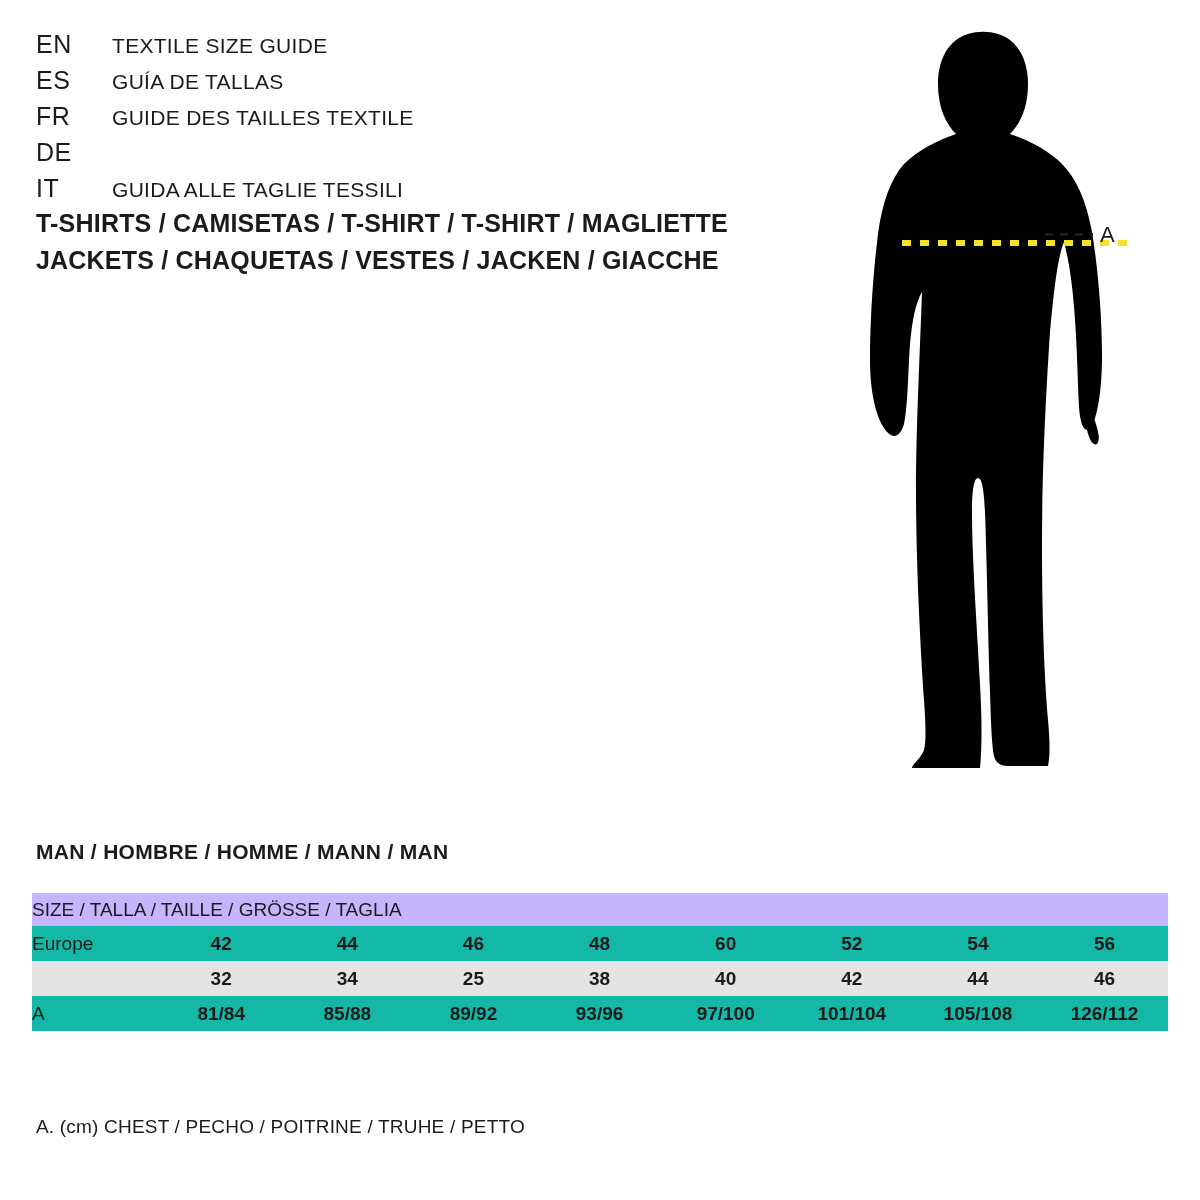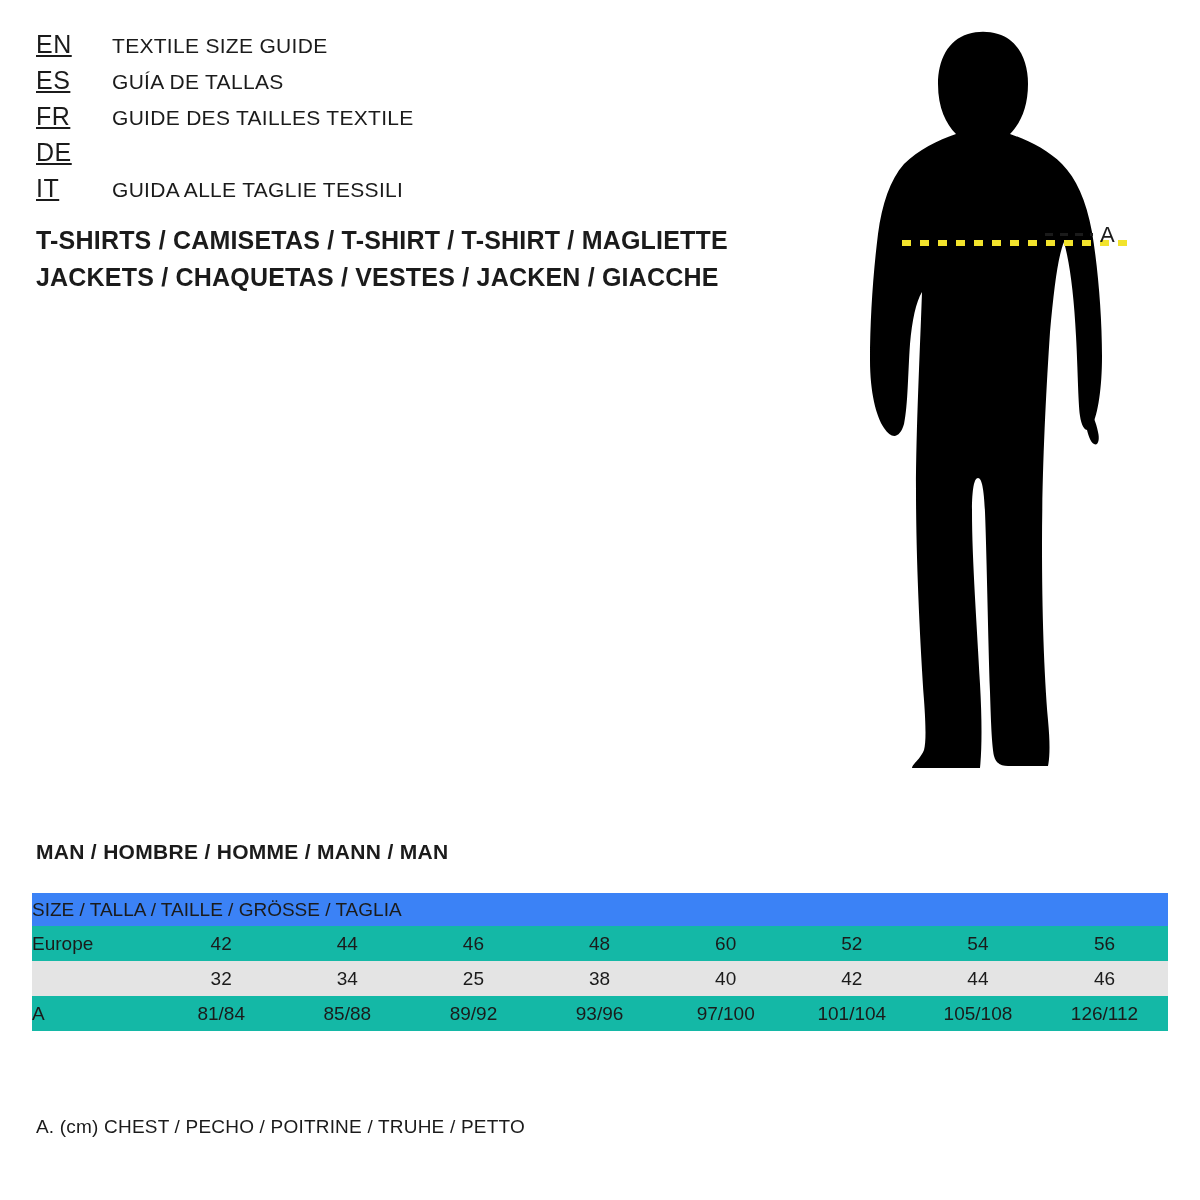--- a/index.html
+++ b/index.html
@@ -31,34 +31,33 @@
   .lang-row {
     display: flex;
     align-items: baseline;
     height: 36px;
   }
   .lang-code {
     width: 76px;
     font-size: 25px;
     letter-spacing: 0.5px;
     color: #1b1b1b;
-    text-decoration: underline;
   }
   .lang-text {
     font-size: 21px;
     letter-spacing: 0.3px;
     color: #1b1b1b;
     white-space: nowrap;
   }
 
   
   .category-block {
     position: absolute;
     left: 36px;
-    top: 222px;
+    top: 205px;
     width: 780px;
   }
   .category-line {
     font-size: 25px;
     font-weight: bold;
     letter-spacing: 0.2px;
     line-height: 37px;
     color: #1b1b1b;
     white-space: nowrap;
   }
@@ -117,23 +116,24 @@
     padding: 0;
     vertical-align: middle;
   }
   td.label {
     text-align: left;
     padding-left: 8px;
     width: 160px;
   }
   td.val {
     text-align: center;
+    font-weight: bold;
   }
   tr.head-row td {
-    background: #3b82f6;
+    background: #c4b5fd;
     font-size: 19px;
     height: 33px;
   }
   tr.shade td {
     background: #e4e4e4;
   }
   tr.plain td {
     background: #14b8a6;
   }
 

